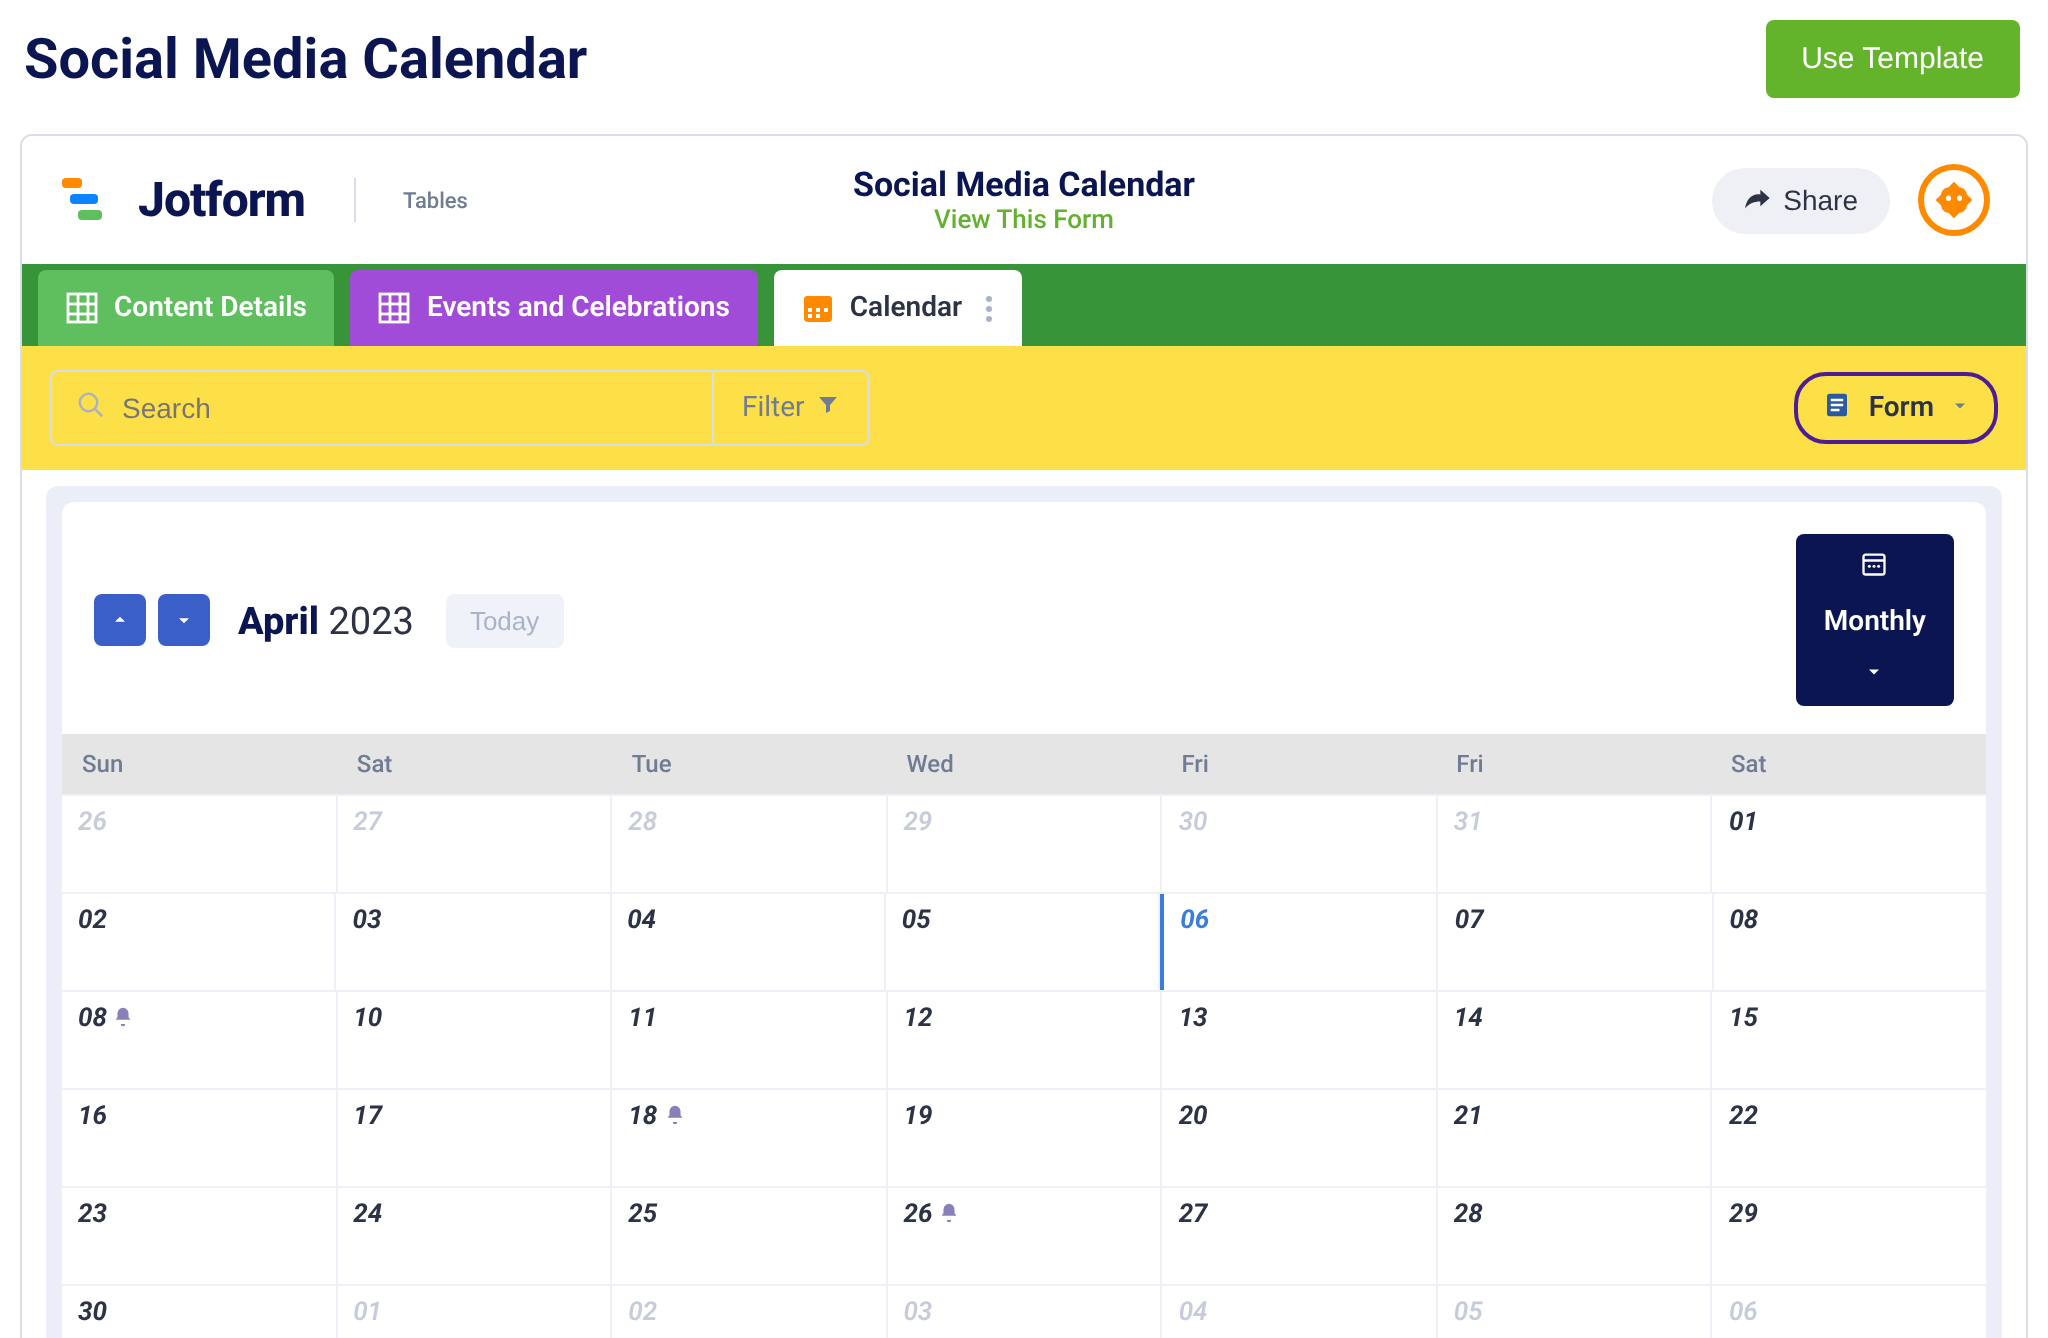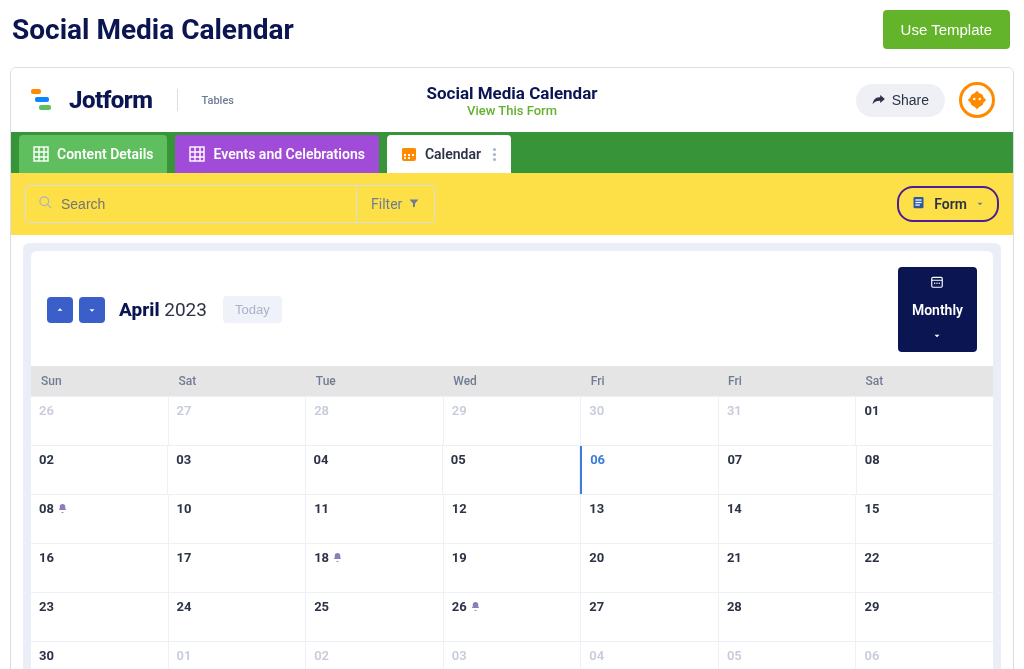--- a/index.html
+++ b/index.html
@@ -46,21 +46,21 @@
 .nav-btn svg { width: 10px; height: 10px; }
 .month-label { margin-left: 8px; font-size: 19px; color: #2c3345; }
 .month-label b { font-weight: 800; color: #0a1551; }
 .today-btn { margin-left: 10px; background: #f0f2f9; border: none; border-radius: 4px; padding: 6px 12px; font-size: 13px; color: #a9b3c8; cursor: pointer; }
 .monthly-dd { margin-left: auto; background: #0a1551; color: #fff; border-radius: 4px; padding: 8px 14px; display: flex; align-items: center; gap: 10px; font-size: 14px; font-weight: 600; cursor: pointer; flex-direction: column; }
 .dayhead-row { display: flex; background: #e5e5e5; }
 .dayhead { flex: 1; padding: 8px 10px; font-size: 12px; color: #6f7c93; font-weight: 500; }
 .grid-row { display: flex; border-top: 1px solid #eef0f7; }
 .cell { flex: 1; min-height: 48px; padding: 6px 8px; font-size: 13px; border-right: 1px solid #eef0f7; position: relative; }
 .cell:last-child { border-right: none; }
-.cell .num { font-weight: 700; color: #2c3345; }
+.cell .num { font-weight: 700; color: #2c3345; font-style: italic; }
 .cell.out .num { color: #c7ccda; font-weight: 600; }
 .cell.today { border-left: 2px solid #3b7ddd; }
 .cell.today .num { color: #3b7ddd; }
 .bell { display: inline-block; margin-left: 3px; }
 .bell svg { width: 11px; height: 11px; vertical-align: -1px; }
 </style>
 </head>
 <body>
 
 <div class="page">

